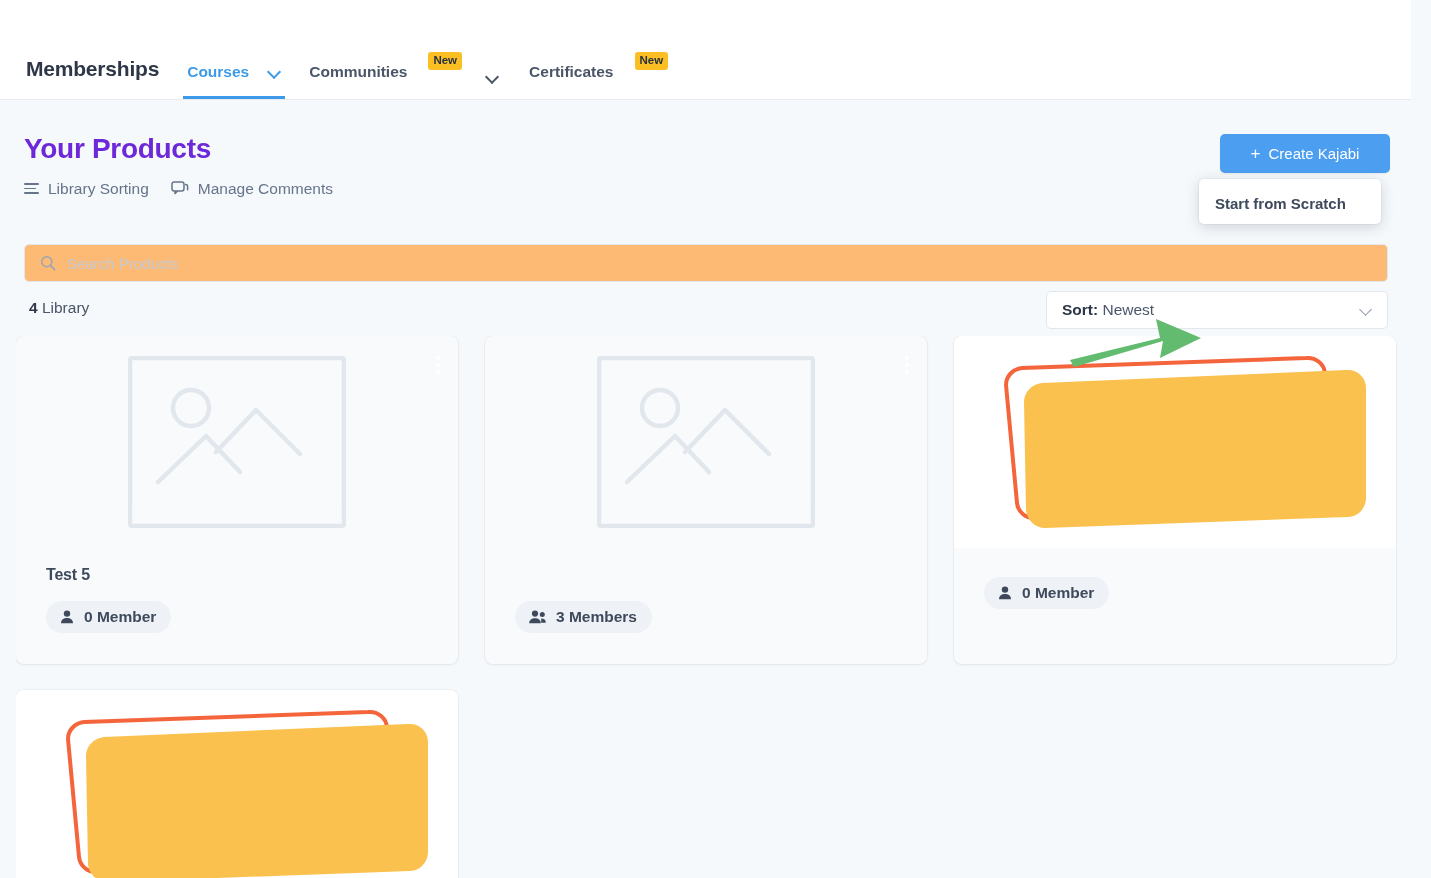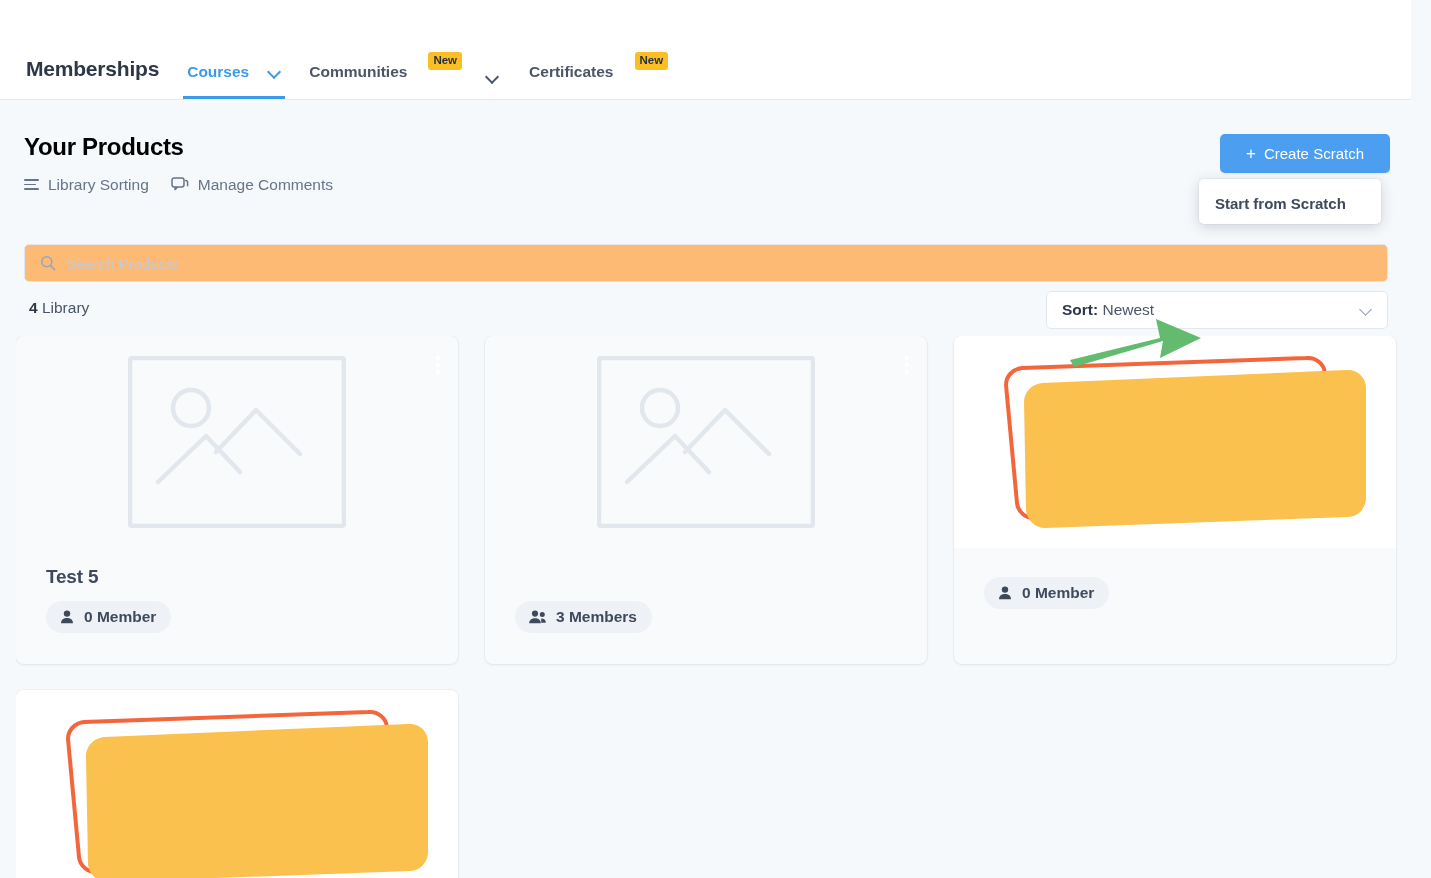--- a/index.html
+++ b/index.html
@@ -125,23 +125,23 @@
     width: 1411px;
     bottom: 0;
   }
 
   #page-header {
     position: absolute;
     left: 24px;
     top: 33px;
   }
   #page-title {
-    font-size: 24px;
-    font-weight: bold;
-    color: #000000;
+    font-size: 28px;
+    font-weight: bold;
+    color: #6d28d9;
     letter-spacing: -0.3px;
   }
   #subnav {
     margin-top: 15px;
     display: flex;
     align-items: flex-start;
     gap: 22px;
   }
   .subnav-link {
     display: flex;
@@ -330,21 +330,21 @@
     align-items: center;
     justify-content: center;
     position: relative;
     overflow: hidden;
   }
   .card.has-thumb .card-thumb { background: #ffffff; }
   .card-body {
     padding: 18px 30px 0 30px;
   }
   .card-title {
-    font-size: 19px;
+    font-size: 16px;
     font-weight: bold;
     color: #3e4a5c;
     height: 24px;
     letter-spacing: -0.2px;
   }
   .member-pill {
     display: inline-flex;
     align-items: center;
     gap: 9px;
     background: #eef1f6;
@@ -430,21 +430,21 @@
           </span>
           <span>Manage Comments</span>
         </div>
 
       </div>
     </div>
 
     <div id="create-wrap">
       <button id="create-btn">
         <span class="plus">+</span>
-        <span>Create Scratch</span>
+        <span>Create Kajabi</span>
       </button>
 
       <div id="create-menu">
         <div class="menu-item">Start from Scratch</div>
       </div>
     </div>
 
     <div id="green-arrow">
       <svg width="140" height="65" viewBox="0 0 140 65" fill="none">
         <path d="M2 55 L92 33 L88 14 L133 33 L92 53 L95 36 L6 62 Z" fill="#62bb6e"></path>

